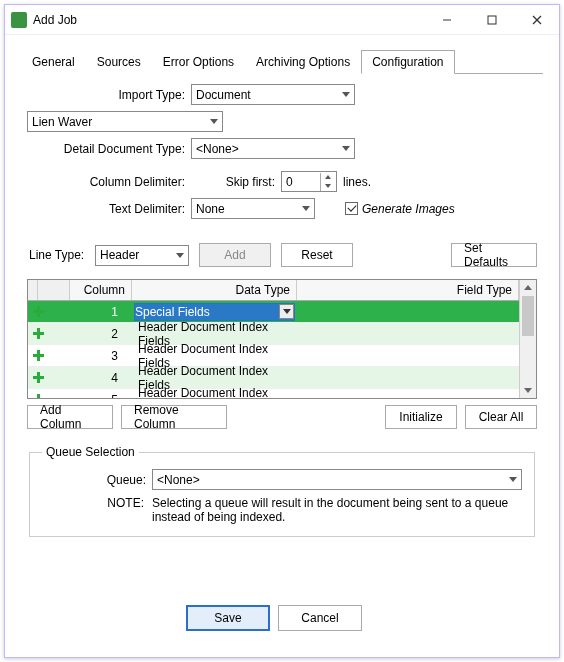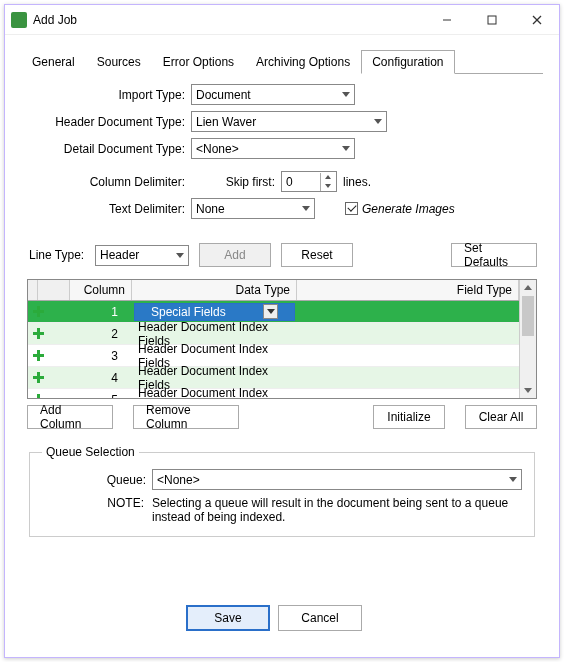--- a/index.html
+++ b/index.html
@@ -46,34 +46,34 @@
 .td.c2 { width: 62px; justify-content: flex-end; padding-right: 14px; }
 .td.c3 { width: 165px; }
 .td.c4 { flex: 1; }
 .scroll { width: 17px; background: #f0f0f0; border-left: 1px solid #ccc; position: relative; }
 .scroll .thumb { position: absolute; left:2px; right:2px; top:16px; height:40px; background: #c8c8c8; }
 .scroll .arr { position:absolute; left:0; right:0; height:15px; display:flex; align-items:center; justify-content:center; }
 .scroll .arr.up{top:0;} .scroll .arr.down{bottom:0;}
 .arrshape{border-left:4px solid transparent;border-right:4px solid transparent;}
 .arr.up .arrshape{border-bottom:5px solid #666;}
 .arr.down .arrshape{border-top:5px solid #666;}
-.btnrow { display: flex; gap: 20px; margin-top: 6px; }
+.btnrow { display: flex; gap: 8px; margin-top: 6px; }
 .spacer { flex: 1; }
 fieldset { border: 1px solid #ccc; margin-top: 16px; padding: 10px 12px 12px 12px; }
 legend { padding: 0 4px; font-size: 12px; }
 .note { display: flex; margin-top: 6px; }
 .note .nl { width: 110px; text-align: right; padding-right: 8px; }
 .footer { display: flex; justify-content: center; gap: 8px; padding: 10px 16px 14px 0; }
 .savebtn { border: 2px solid #2a6fc9; background: #e4eefb; height: 26px; width: 84px; display:flex; align-items:center; justify-content:center; }
 .num { width: 56px; padding:0 2px 0 4px; justify-content: space-between; }
 .spin { width: 14px; display:flex; flex-direction:column; }
 .sp { height: 9px; display:flex; align-items:center; justify-content:center; border-left:1px solid #aaa; }
 .sp .t { border-left:3px solid transparent; border-right:3px solid transparent; }
 .sp.up .t { border-bottom:4px solid #555;} .sp.down .t{border-top:4px solid #555;}
-.selrow .dtsel { flex:1; height:18px; border:1px solid #2a6fc9; background:#2a79c6; color:#fff; display:flex; align-items:center; padding:0 16px; justify-content:space-between; margin-right:2px;}
+.selrow .dtsel { flex:1; height:18px; border:1px solid #2a6fc9; background:#2a79c6; color:#fff; display:flex; align-items:center; padding:0 0; justify-content:space-between; margin-right:2px;}
 .selrow .dtsel .caret{border-top-color:#333; background:#eee; border:1px solid #888; width:15px; height:15px; display:flex; align-items:center; justify-content:center;}
 .selrow .dtsel .caret::after{content:"";border-left:4px solid transparent;border-right:4px solid transparent;border-top:5px solid #333;}
 </style>
 </head>
 <body>
 
 <div class="window">
   <div class="titlebar">
     <div class="icon"></div>
     <div class="title">Add Job</div>
@@ -108,21 +108,20 @@
 
     <div class="tabbody">
       <div class="row">
           <div class="lbl" style="width:164px">Import Type:</div>
         <div class="select" style="width:164px">
             <span>Document</span>
             <span class="caret"></span>
           </div>
         </div>
       <div class="row">
-          <div class="lbl" style="width:164px">Header Document Type:</div>
         <div class="select" style="width:196px">
             <span>Lien Waver</span>
             <span class="caret"></span>
           </div>
         </div>
       <div class="row">
           <div class="lbl" style="width:164px">Detail Document Type:</div>
         <div class="select" style="width:164px">
             <span>&lt;None&gt;</span>
             <span class="caret"></span>

